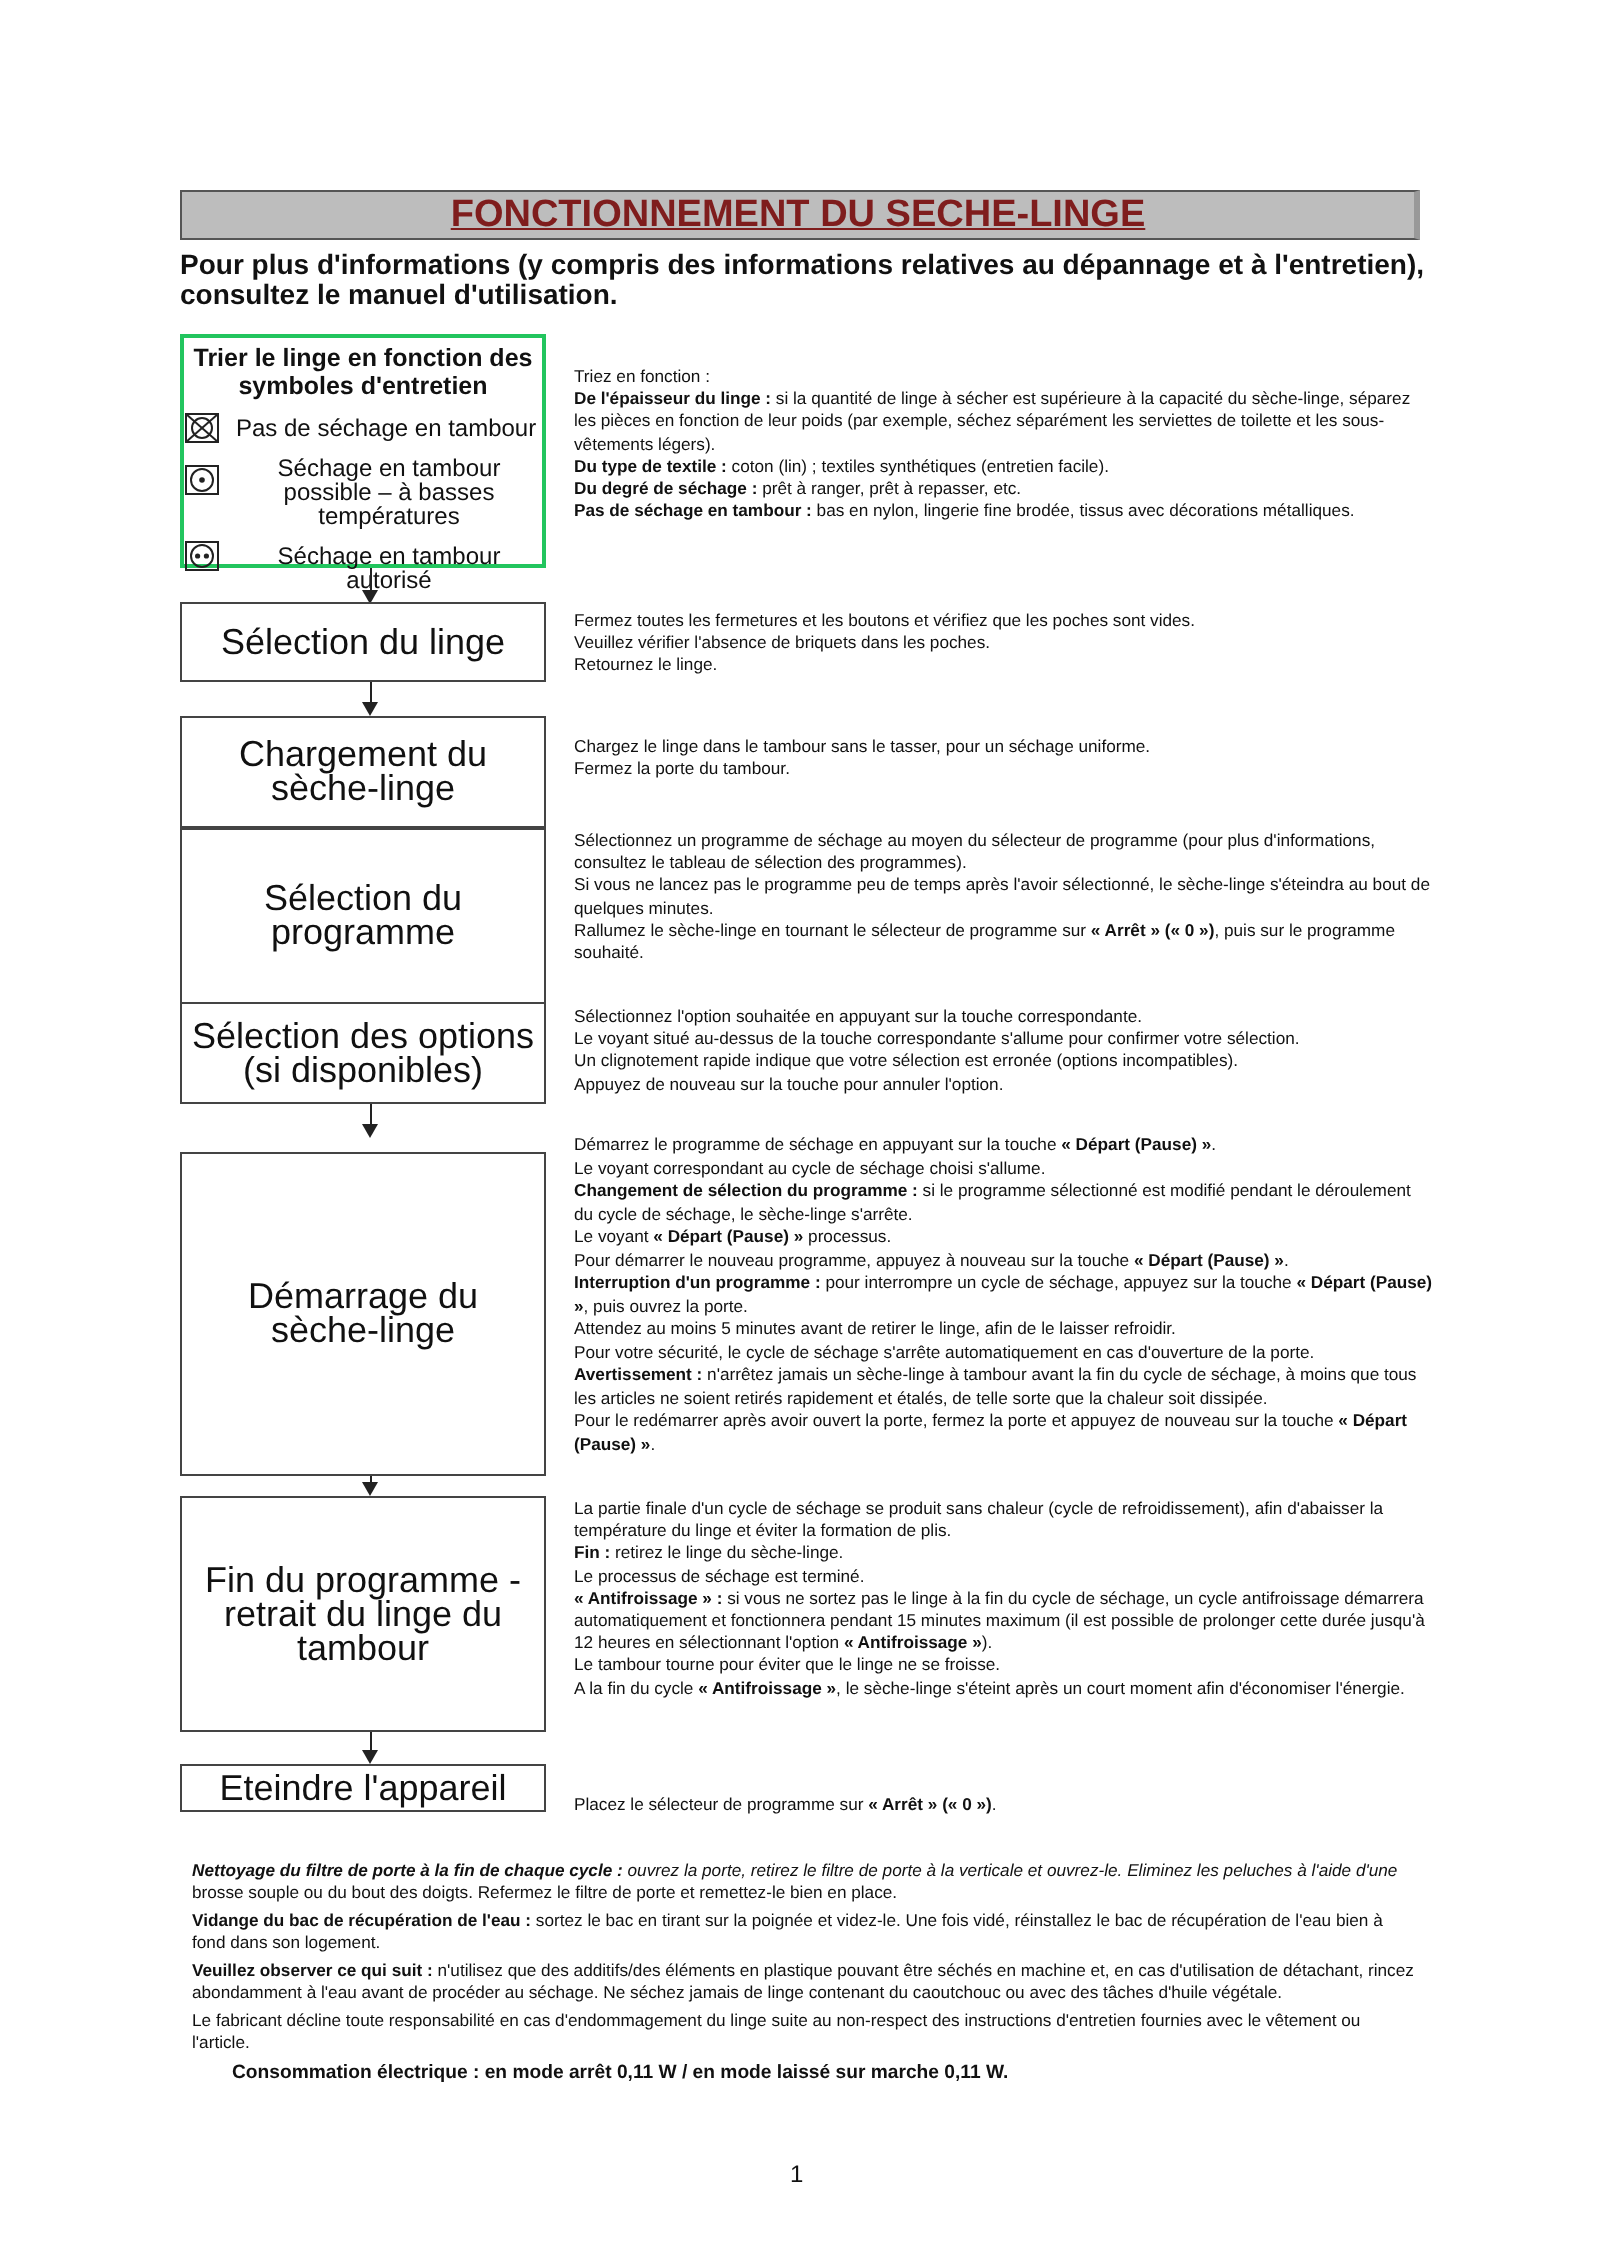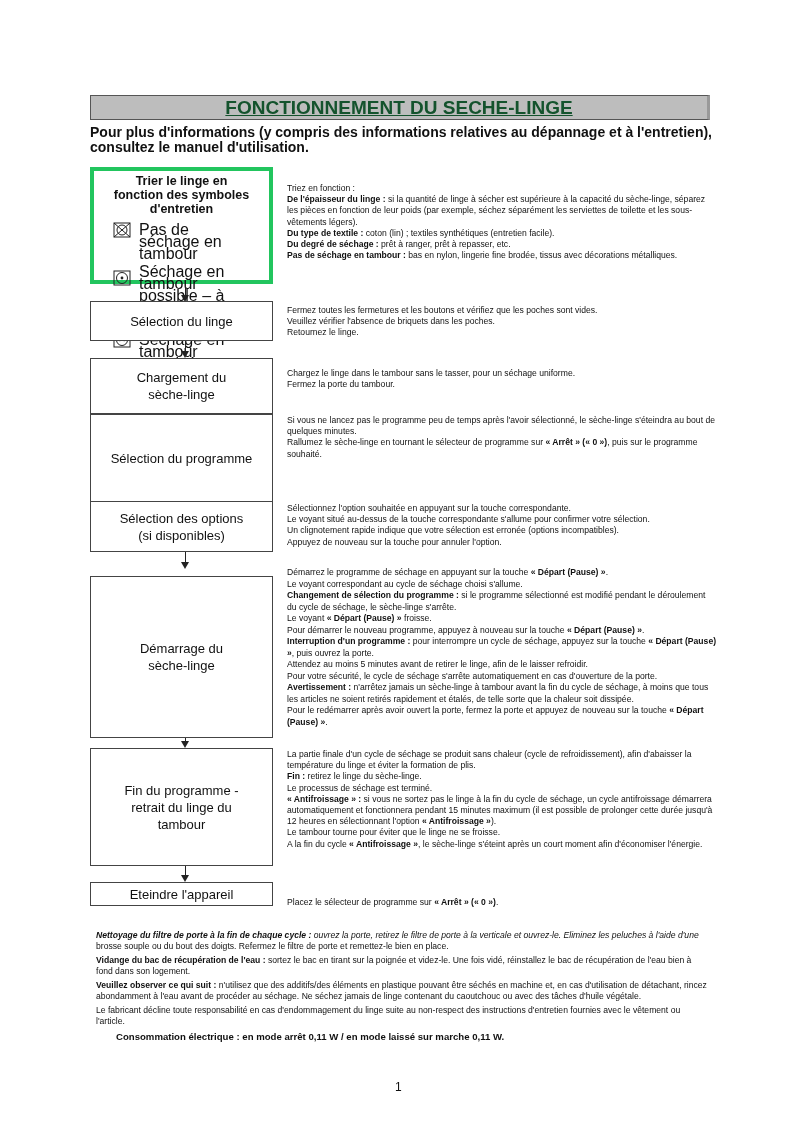--- a/index.html
+++ b/index.html
@@ -1,24 +1,24 @@
 <!DOCTYPE html>
 <html><head>
 <meta charset="utf-8">
 <style>
   html, body { margin: 0; padding: 0; background: #ffffff; }
   body { width: 802px; height: 1134px; position: relative; font-family: "Liberation Sans", sans-serif; color: #111; overflow: hidden; }
   .title-bar { position: absolute; left: 90px; top: 95px; width: 620px; height: 25px; background: #bdbdbd; border: 1px solid #555; border-right: 3px solid #999; box-sizing: border-box; text-align: center; }
-  .title-bar span { font-weight: bold; font-size: 19px; line-height: 24px; text-decoration: underline; color: #14532d; }
+  .title-bar span { font-weight: bold; font-size: 19px; line-height: 24px; text-decoration: underline; color: #7f1d1d; }
   .intro { position: absolute; left: 90px; top: 125px; width: 625px; font-size: 14px; font-weight: bold; line-height: 15px; }
-  .box { position: absolute; left: 90px; width: 183px; border: 1px solid #444; box-sizing: border-box; background: #fff; display: flex; align-items: center; justify-content: center; text-align: center; font-size: 13px; line-height: 17px; }
+  .box { position: absolute; left: 90px; width: 183px; border: 1px solid #444; box-sizing: border-box; background: #fff; display: flex; align-items: center; justify-content: center; text-align: center; font-size: 18px; line-height: 17px; }
   .box span { white-space: pre-line; }
-  .sort-box { position: absolute; left: 90px; top: 167px; width: 183px; height: 117px; border: 4px solid #22c55e; box-sizing: border-box; padding: 3px 19px; }
+  .sort-box { position: absolute; left: 90px; top: 167px; width: 183px; height: 117px; border: 2px solid #22c55e; box-sizing: border-box; padding: 3px 0; }
   .sort-title { font-weight: bold; font-size: 12.5px; text-align: center; line-height: 14px; margin-bottom: 6px; }
-  .sym-row { display: flex; align-items: flex-start; font-size: 16px; line-height: 12px; margin-bottom: 6px; }
+  .sym-row { display: flex; align-items: flex-start; font-size: 12px; line-height: 12px; margin-bottom: 6px; text-align: center; }
   .sym-icon { width: 18px; height: 16px; flex: 0 0 18px; margin-right: 8px; }
   .arrow { position: absolute; left: 181px; width: 10px; }
   .arrow .line { position: absolute; left: 4px; top: 0; width: 1px; background: #222; }
   .arrow .head { position: absolute; left: 0; width: 0; height: 0; border-left: 4.5px solid transparent; border-right: 4.5px solid transparent; border-top: 7px solid #222; }
   .desc { position: absolute; left: 287px; width: 430px; font-size: 8.6px; line-height: 11.2px; color: #111; }
   .desc p { margin: 0; }
   .desc b { font-weight: bold; }
   .notes { position: absolute; left: 96px; top: 930px; width: 612px; font-size: 8.6px; line-height: 11.2px; }
   .notes p { margin: 0 0 2.5px 0; }
   .notes .power { font-weight: bold; font-size: 9.6px; margin-top: 4px; margin-left: 20px; }
@@ -115,20 +115,21 @@
 </div>
 <div class="desc" style="top:368px">
   <p>Chargez le linge dans le tambour sans le tasser, pour un séchage uniforme.</p>
   <p>Fermez la porte du tambour.</p>
 </div>
 
 <div class="box" style="top:414px;height:88px">
   <span>Sélection du programme</span>
 </div>
 <div class="desc" style="top:415px">
+  <p>Sélectionnez un programme de séchage au moyen du sélecteur de programme (pour plus d'informations, consultez le tableau de sélection des programmes).</p>
   <p>Si vous ne lancez pas le programme peu de temps après l'avoir sélectionné, le sèche-linge s'éteindra au bout de quelques minutes.</p>
   <p><span>Rallumez le sèche-linge en tournant le sélecteur de programme sur </span><b>« Arrêt » (« 0 »)</b><span>, puis sur le programme souhaité.</span></p>
 </div>
 
 <div class="box" style="top:501px;height:51px">
   <span>Sélection des options
 (si disponibles)</span>
 </div>
 <div class="desc" style="top:503px">
   <p>Sélectionnez l'option souhaitée en appuyant sur la touche correspondante.</p>
@@ -138,21 +139,21 @@
 </div>
 
 <div class="box" style="top:576px;height:162px">
   <span>Démarrage du
 sèche-linge</span>
 </div>
 <div class="desc" style="top:567px;line-height:11.5px">
   <p><span>Démarrez le programme de séchage en appuyant sur la touche </span><b>« Départ (Pause) »</b><span>.</span></p>
   <p>Le voyant correspondant au cycle de séchage choisi s'allume.</p>
   <p><b>Changement de sélection du programme :</b><span> si le programme sélectionné est modifié pendant le déroulement du cycle de séchage, le sèche-linge s'arrête.</span></p>
-  <p><span>Le voyant </span><b>« Départ (Pause) »</b><span> froisse.</span></p>
+  <p><span>Le voyant </span><b>« Départ (Pause) »</b><span> processus.</span></p>
   <p><span>Pour démarrer le nouveau programme, appuyez à nouveau sur la touche </span><b>« Départ (Pause) »</b><span>.</span></p>
   <p><b>Interruption d'un programme :</b><span> pour interrompre un cycle de séchage, appuyez sur la touche </span><b>« Départ (Pause) »</b><span>, puis ouvrez la porte.</span></p>
   <p>Attendez au moins 5 minutes avant de retirer le linge, afin de le laisser refroidir.</p>
   <p>Pour votre sécurité, le cycle de séchage s'arrête automatiquement en cas d'ouverture de la porte.</p>
   <p><b>Avertissement :</b><span> n'arrêtez jamais un sèche-linge à tambour avant la fin du cycle de séchage, à moins que tous les articles ne soient retirés rapidement et étalés, de telle sorte que la chaleur soit dissipée.</span></p>
   <p><span>Pour le redémarrer après avoir ouvert la porte, fermez la porte et appuyez de nouveau sur la touche </span><b>« Départ (Pause) »</b><span>.</span></p>
 </div>
 
 <div class="box" style="top:748px;height:118px">
   <span>Fin du programme -

